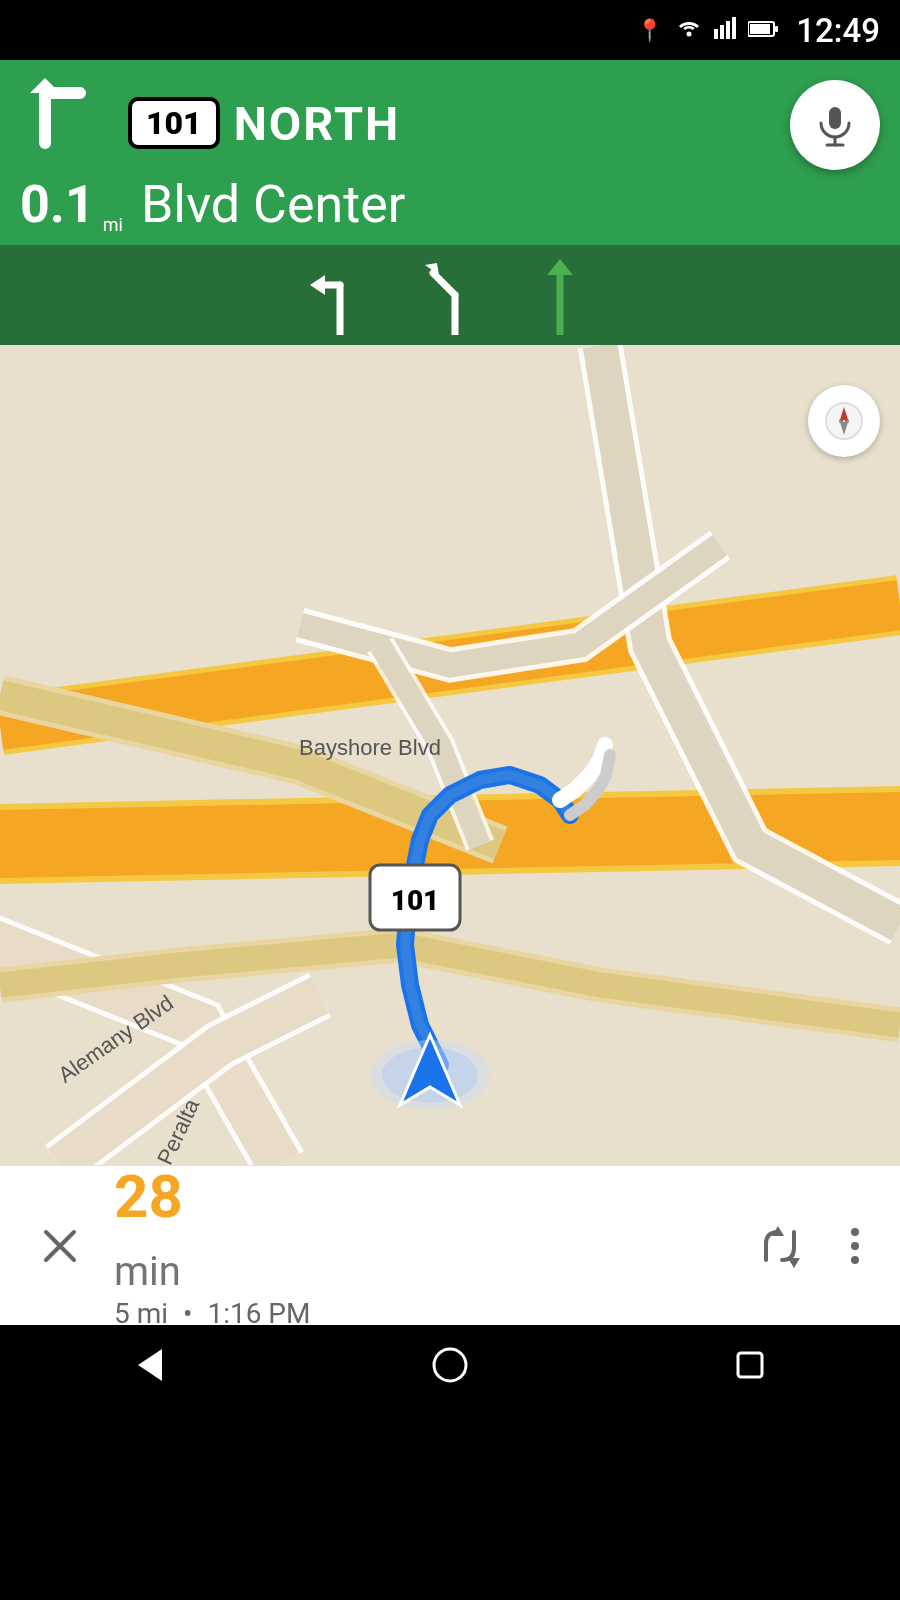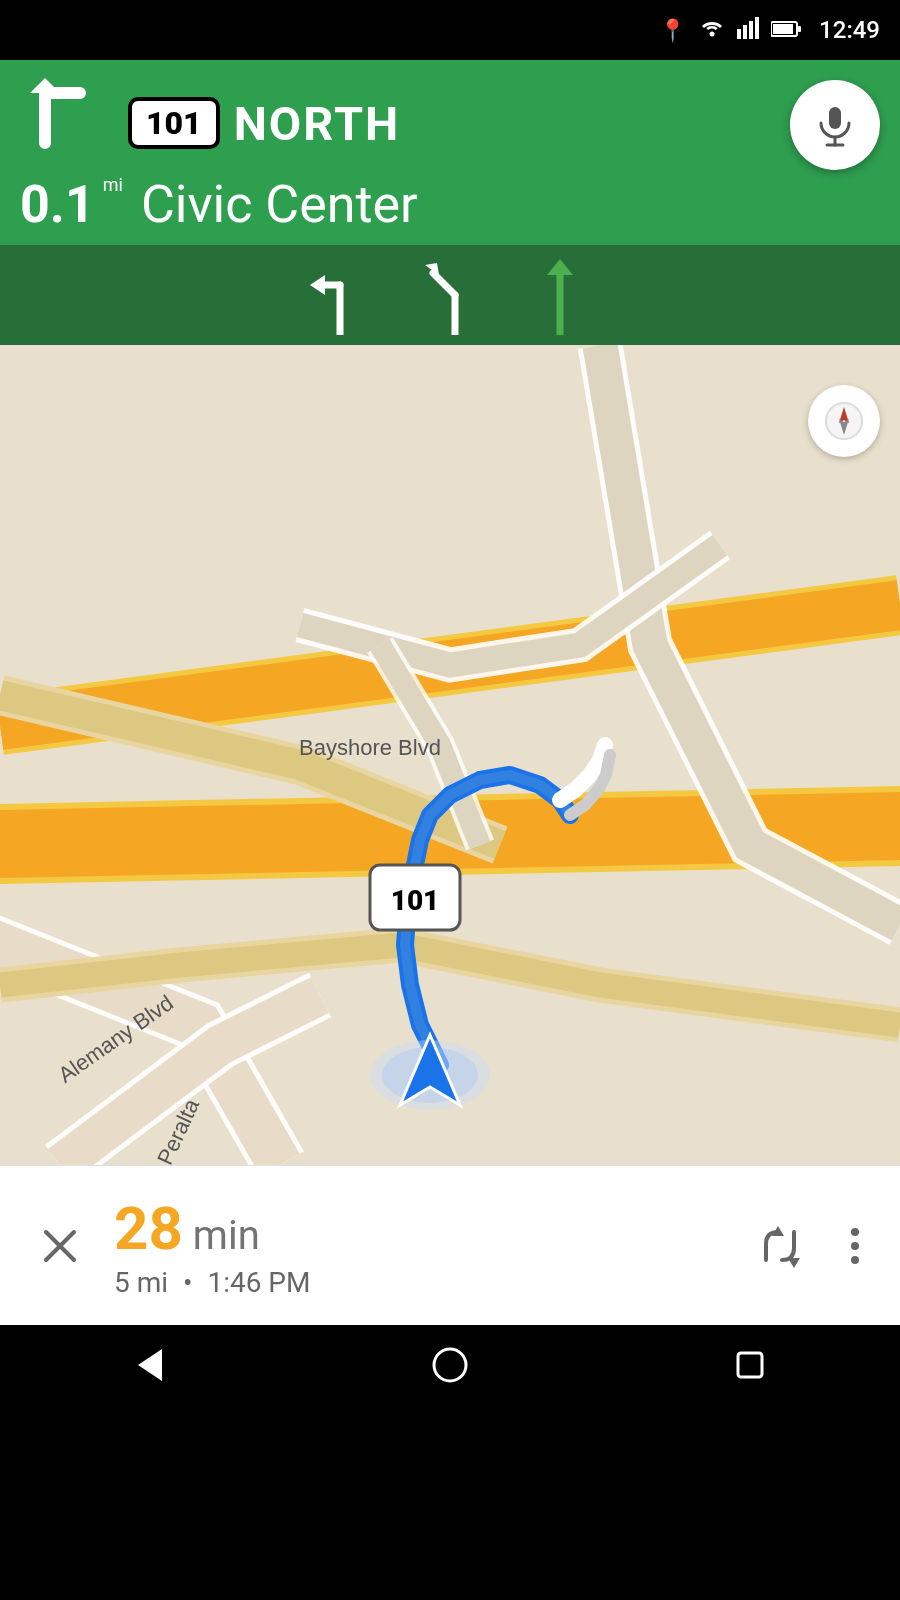--- a/index.html
+++ b/index.html
@@ -16,21 +16,21 @@
       width: 900px;
       height: 60px;
       background: #000;
       display: flex;
       align-items: center;
       justify-content: flex-end;
       padding: 0 20px;
       gap: 12px;
     }
     .status-icon { color: #fff; font-size: 22px; }
-    #status-time { color: #fff; font-size: 24px; font-weight: 500; margin-left: 6px; }
+    #status-time { color: #fff; font-size: 33px; font-weight: 500; margin-left: 6px; }
 
     
     #nav-header {
       width: 900px;
       background: #2e9e4f;
       padding: 18px 20px 10px 20px;
       position: relative;
     }
     #nav-top-row {
       display: flex;
@@ -64,21 +64,21 @@
       line-height: 1;
     }
     #highway-direction {
       font-size: 47px;
       font-weight: 700;
       color: #fff;
       letter-spacing: 2px;
     }
     #distance-row {
       display: flex;
-      align-items: flex-start;
+      align-items: flex-end;
       gap: 8px;
       margin-top: 4px;
     }
     #distance-value {
       font-size: 52px;
       font-weight: 700;
       color: #fff;
     }
     #distance-unit {
       font-size: 18px;
@@ -174,21 +174,22 @@
       justify-content: center;
       flex-shrink: 0;
     }
     #eta-section {
       flex: 1;
       padding-left: 24px;
     }
     #eta-row {
       display: flex;
       align-items: baseline;
-      gap: 10px;
+      gap: 16px;
+      flex-direction: column;
     }
     #eta-minutes {
       font-size: 60px;
       font-weight: 700;
       color: #f5a623;
     }
     #eta-min-label {
       font-size: 40px;
       font-weight: 400;
       color: #737373;
@@ -274,21 +275,21 @@
       <div id="highway-shield">
         <span id="highway-number">101</span>
       </div>
       <span id="highway-direction">NORTH</span>
     </div>
   </div>
 
   <div id="distance-row">
     <span id="distance-value">0.1</span>
     <span id="distance-unit">mi</span>
-    <span id="street-name">Civic Center</span>
+    <span id="street-name">Blvd Center</span>
   </div>
 
   <button id="mic-button">
     <svg width="44" height="44" viewBox="0 0 44 44" fill="none">
       <rect x="16" y="4" width="12" height="22" rx="6" fill="#555"></rect>
       <path d="M8 20c0 7.7 6.3 14 14 14s14-6.3 14-14" stroke="#555" stroke-width="3" stroke-linecap="round" fill="none"></path>
       <line x1="22" y1="34" x2="22" y2="42" stroke="#555" stroke-width="3" stroke-linecap="round"></line>
       <line x1="14" y1="42" x2="30" y2="42" stroke="#555" stroke-width="3" stroke-linecap="round"></line>
     </svg>
   </button>
@@ -386,21 +387,21 @@
   </button>
 
   <div id="eta-section">
     <div id="eta-row">
       <span id="eta-minutes">28</span>
       <span id="eta-min-label">min</span>
     </div>
     <div id="eta-details">
       <span>5 mi</span>
       <span style="margin:0 8px;">•</span>
-      <span>1:46 PM</span>
+      <span>1:16 PM</span>
     </div>
   </div>
 
   <div id="bottom-actions">
     <button class="action-btn">
       <svg width="44" height="44" viewBox="0 0 44 44">
         <path d="M8,36 L8,20 Q8,8 20,8" stroke="#666" stroke-width="4" fill="none" stroke-linecap="round"></path>
         <path d="M36,8 L36,24 Q36,36 24,36" stroke="#666" stroke-width="4" fill="none" stroke-linecap="round"></path>
         <polygon points="20,2 14,12 26,12" fill="#666"></polygon>
         <polygon points="36,44 30,34 42,34" fill="#666"></polygon>

